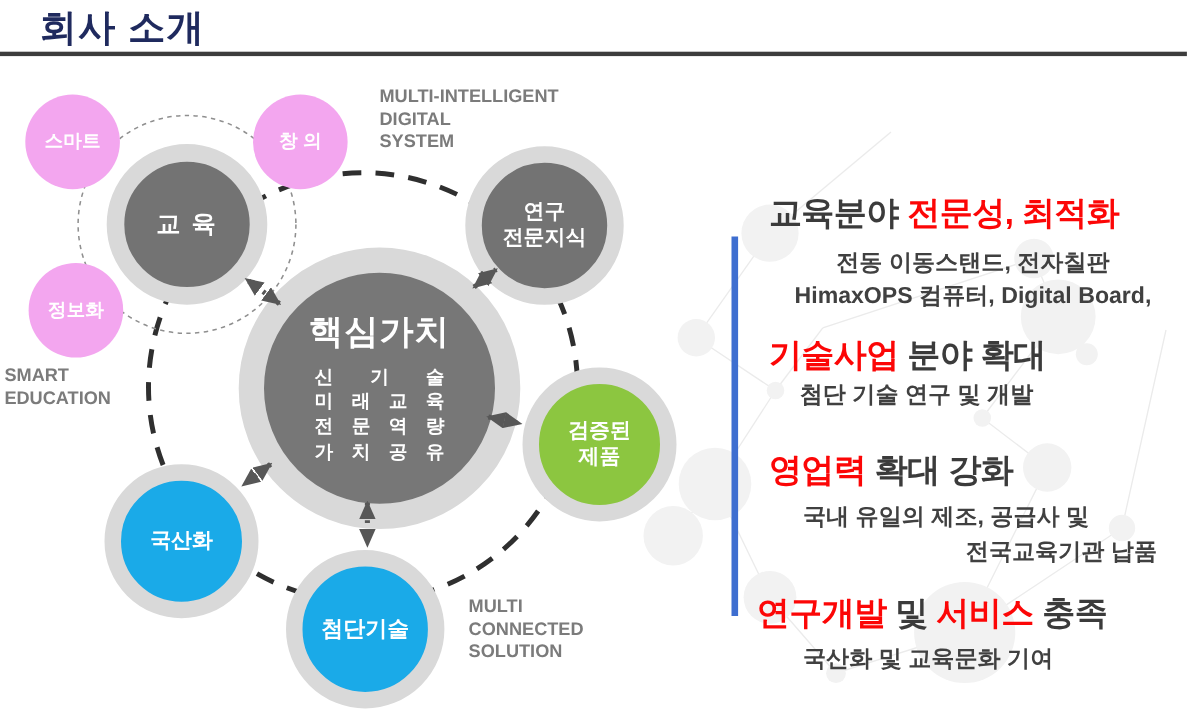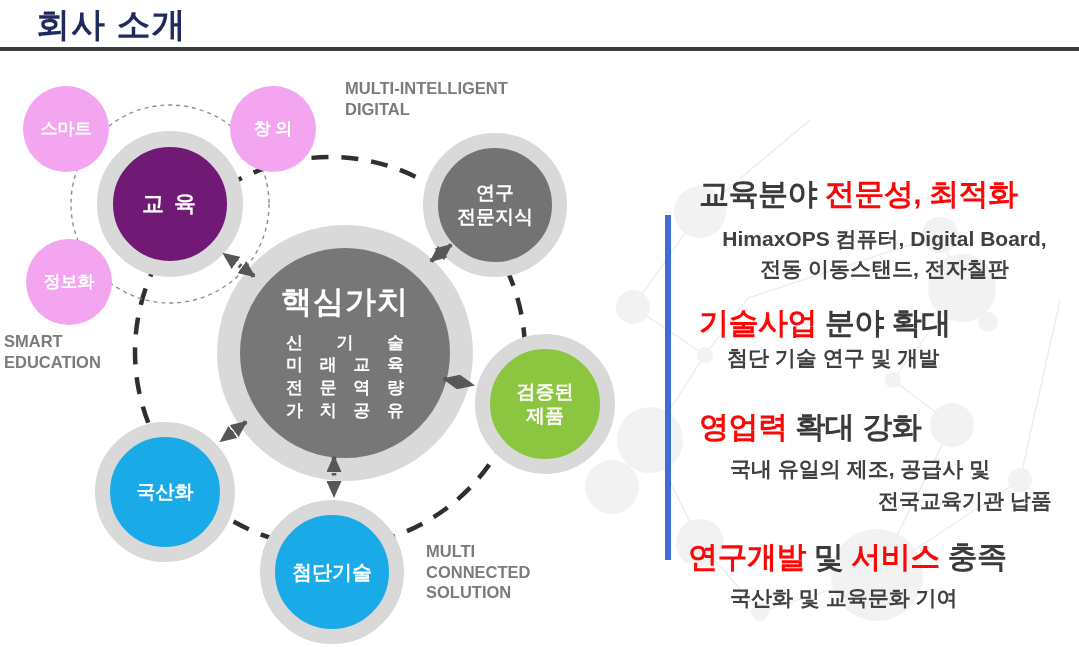--- a/index.html
+++ b/index.html
@@ -15,21 +15,21 @@
   .title-rule{position:absolute;left:0;top:47px;width:1079px;height:4px;background:#3d3d3d;}
   
   svg.layer{position:absolute;left:0;top:0;}
   svg.bg{z-index:0;}
   .circle{position:absolute;border-radius:50%;box-sizing:border-box;z-index:1;
     display:flex;flex-direction:column;align-items:center;justify-content:center;
     color:#fff;font-weight:bold;text-align:center;line-height:1.25;}
   svg.arrows{z-index:2;pointer-events:none;}
   
   .ringed{border:15px solid #D9D9D9;}
-  .c-edu{left:97px;top:131px;width:146px;height:146px;background:#701a75;border-width:16px;font-size:22px;letter-spacing:2px;}
+  .c-edu{left:97px;top:131px;width:146px;height:146px;background:#737373;border-width:16px;font-size:22px;letter-spacing:2px;}
   .c-core{left:217px;top:225px;width:256px;height:256px;background:#777777;border-width:23px;}
   .c-research{left:423px;top:133px;width:144px;height:144px;background:#737373;font-size:19px;}
   .c-product{left:475px;top:334px;width:140px;height:140px;background:#8CC640;font-size:19px;}
   .c-local{left:95px;top:422px;width:140px;height:140px;background:#1AAAE8;font-size:19px;}
   .c-tech{left:260px;top:500px;width:144px;height:144px;background:#1AAAE8;font-size:20px;}
   .c-mini{width:86px;height:86px;background:#F3A6EF;font-size:17px;}
   .c-mini.m1{left:23px;top:86px;}
   .c-mini.m2{left:230px;top:86px;}
   .c-mini.m3{left:26px;top:239px;}
   .core-title{font-size:31px;letter-spacing:1px;margin-bottom:10px;}
@@ -152,39 +152,40 @@
     <line x1="431" y1="261" x2="451" y2="245" marker-start="url(#ah)" marker-end="url(#ah)"></line>
     <line x1="444" y1="379" x2="473" y2="385" marker-start="url(#ah)" marker-end="url(#ah)"></line>
     <line x1="334" y1="457" x2="334" y2="496" marker-start="url(#ah)" marker-end="url(#ah)"></line>
     <line x1="246" y1="422" x2="221" y2="441" marker-start="url(#ah)" marker-end="url(#ah)"></line>
   </g>
 </svg>
 
 <div class="diagram-label lab-top">
   <div>MULTI-INTELLIGENT</div>
   <div>DIGITAL</div>
+  <div>SYSTEM</div>
 </div>
 <div class="diagram-label lab-left">
   <div>SMART</div>
   <div>EDUCATION</div>
 </div>
 <div class="diagram-label lab-bottom">
   <div>MULTI</div>
   <div>CONNECTED</div>
   <div>SOLUTION</div>
 </div>
 
 <div class="accent-bar"></div>
 
 <div class="panel-h h1">
   <span class="dark">교육분야 </span><span class="red">전문성, 최적화</span>
 </div>
 <div class="panel-sub sub1">
+  <div>전동 이동스탠드, 전자칠판</div>
   <div>HimaxOPS 컴퓨터, Digital Board,</div>
-  <div>전동 이동스탠드, 전자칠판</div>
 </div>
 
 <div class="panel-h h2">
   <span class="red">기술사업</span><span class="dark"> 분야 확대</span>
 </div>
 <div class="panel-sub sub2">첨단 기술 연구 및 개발</div>
 
 <div class="panel-h h3">
   <span class="red">영업력</span><span class="dark"> 확대 강화</span>
 </div>

